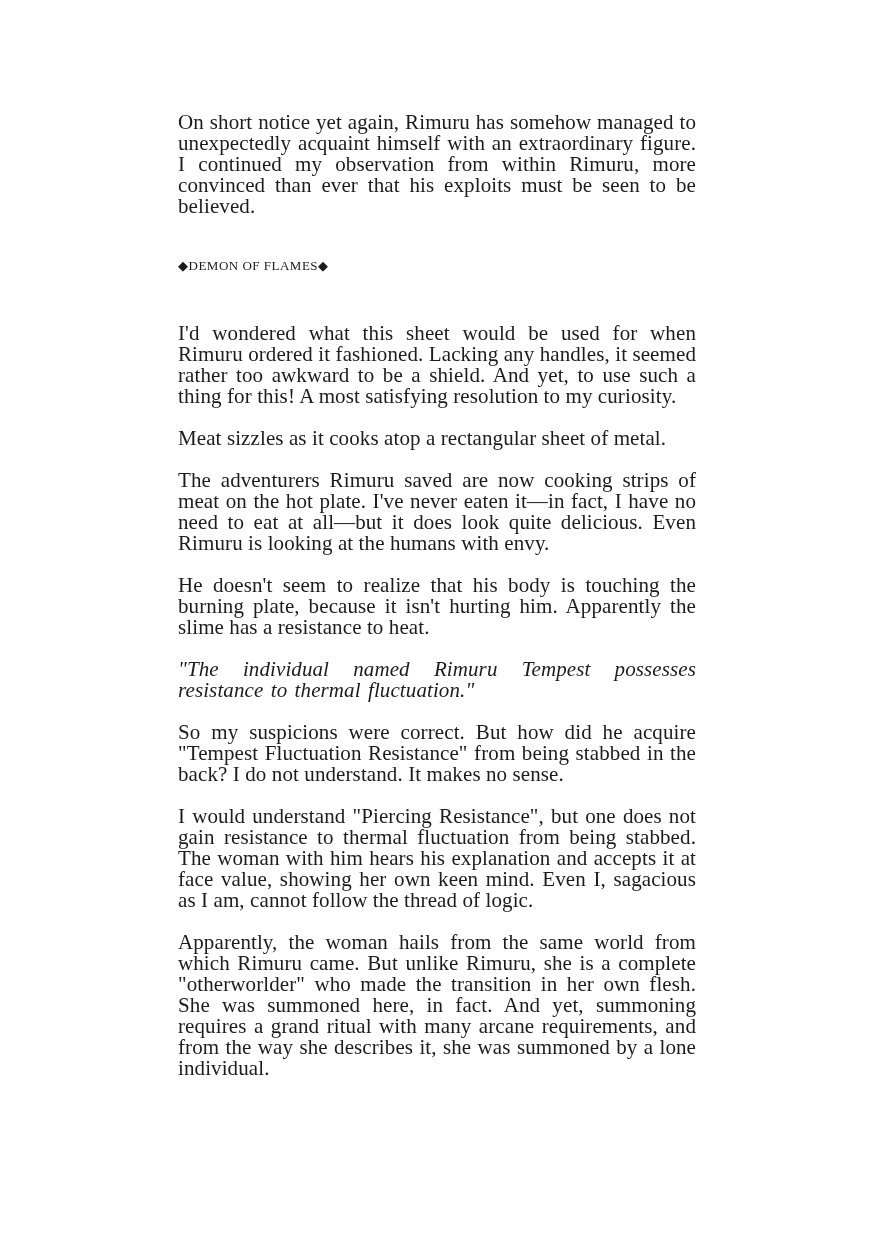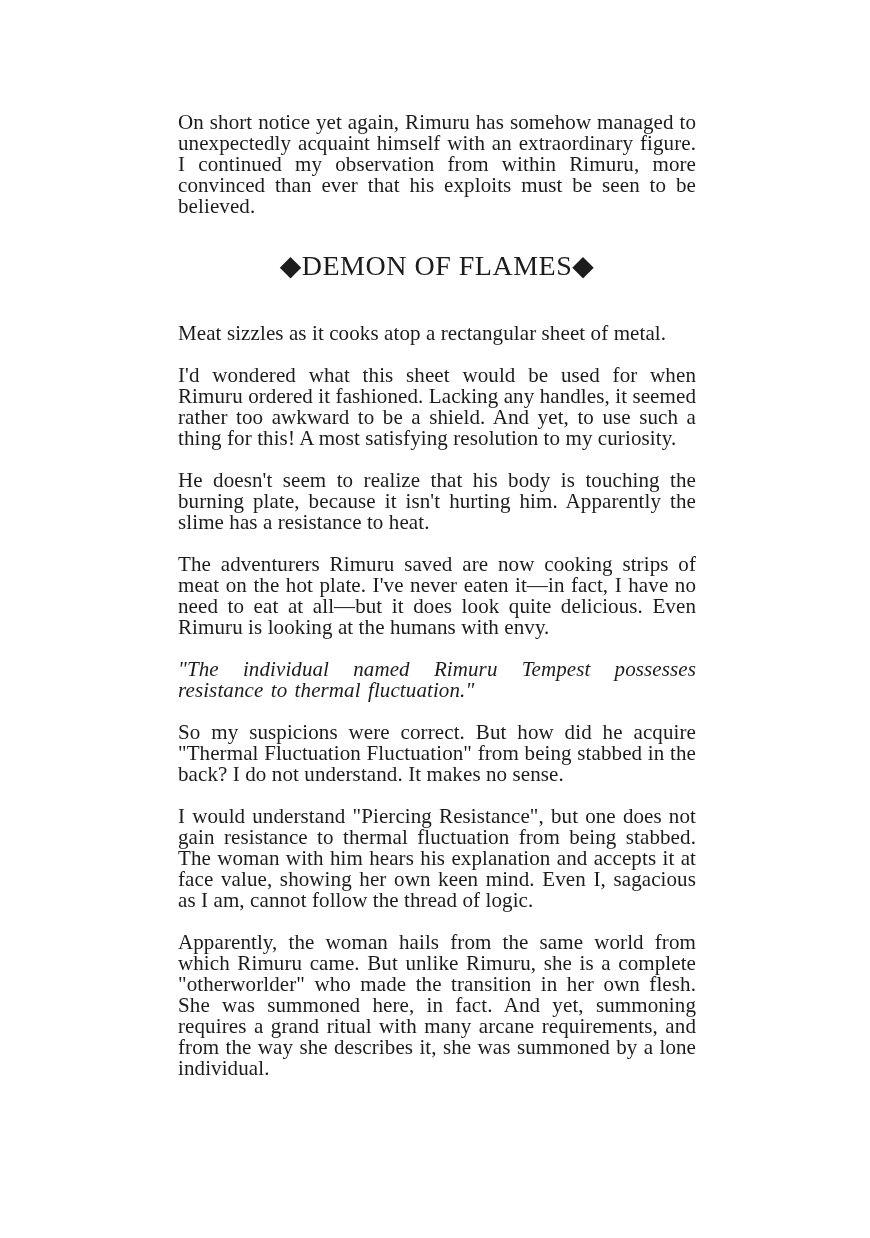--- a/index.html
+++ b/index.html
@@ -25,35 +25,35 @@
     line-height: 21px;
     margin: 0 0 21px 0;
     text-align: justify;
     letter-spacing: 0.1px;
   }
   p.paragraph-italic {
     font-style: italic;
     word-spacing: 2px;
   }
   h2.heading {
-    font-size: 28px;
+    font-size: 13px;
     line-height: 24px;
     font-weight: normal;
-    text-align: center;
+    text-align: left;
     letter-spacing: 0.5px;
     margin: 37px 0 45px 0;
   }
 </style>
 </head>
 <body>
 
 <main class="page-content">
     <p class="paragraph">On short notice yet again, Rimuru has somehow managed to unexpectedly acquaint himself with an extraordinary figure. I continued my observation from within Rimuru, more convinced than ever that his exploits must be seen to be believed.</p>
     <h2 class="heading">◆DEMON OF FLAMES◆</h2>
+    <p class="paragraph">I'd wondered what this sheet would be used for when Rimuru ordered it fashioned. Lacking any handles, it seemed rather too awkward to be a shield. And yet, to use such a thing for this! A most satisfying resolution to my curiosity.</p>
     <p class="paragraph">Meat sizzles as it cooks atop a rectangular sheet of metal.</p>
-    <p class="paragraph">I'd wondered what this sheet would be used for when Rimuru ordered it fashioned. Lacking any handles, it seemed rather too awkward to be a shield. And yet, to use such a thing for this! A most satisfying resolution to my curiosity.</p>
+    <p class="paragraph">The adventurers Rimuru saved are now cooking strips of meat on the hot plate. I've never eaten it—in fact, I have no need to eat at all—but it does look quite delicious. Even Rimuru is looking at the humans with envy.</p>
     <p class="paragraph">He doesn't seem to realize that his body is touching the burning plate, because it isn't hurting him. Apparently the slime has a resistance to heat.</p>
-    <p class="paragraph">The adventurers Rimuru saved are now cooking strips of meat on the hot plate. I've never eaten it—in fact, I have no need to eat at all—but it does look quite delicious. Even Rimuru is looking at the humans with envy.</p>
     <p class="paragraph-italic">"The individual named Rimuru Tempest possesses resistance to thermal fluctuation."</p>
-    <p class="paragraph">So my suspicions were correct. But how did he acquire "Thermal Fluctuation Fluctuation" from being stabbed in the back? I do not understand. It makes no sense.</p>
+    <p class="paragraph">So my suspicions were correct. But how did he acquire "Tempest Fluctuation Resistance" from being stabbed in the back? I do not understand. It makes no sense.</p>
     <p class="paragraph">I would understand "Piercing Resistance", but one does not gain resistance to thermal fluctuation from being stabbed. The woman with him hears his explanation and accepts it at face value, showing her own keen mind. Even I, sagacious as I am, cannot follow the thread of logic.</p>
     <p class="paragraph">Apparently, the woman hails from the same world from which Rimuru came. But unlike Rimuru, she is a complete "otherworlder" who made the transition in her own flesh. She was summoned here, in fact. And yet, summoning requires a grand ritual with many arcane requirements, and from the way she describes it, she was summoned by a lone individual.</p>
   </main>
 
 </body></html>

